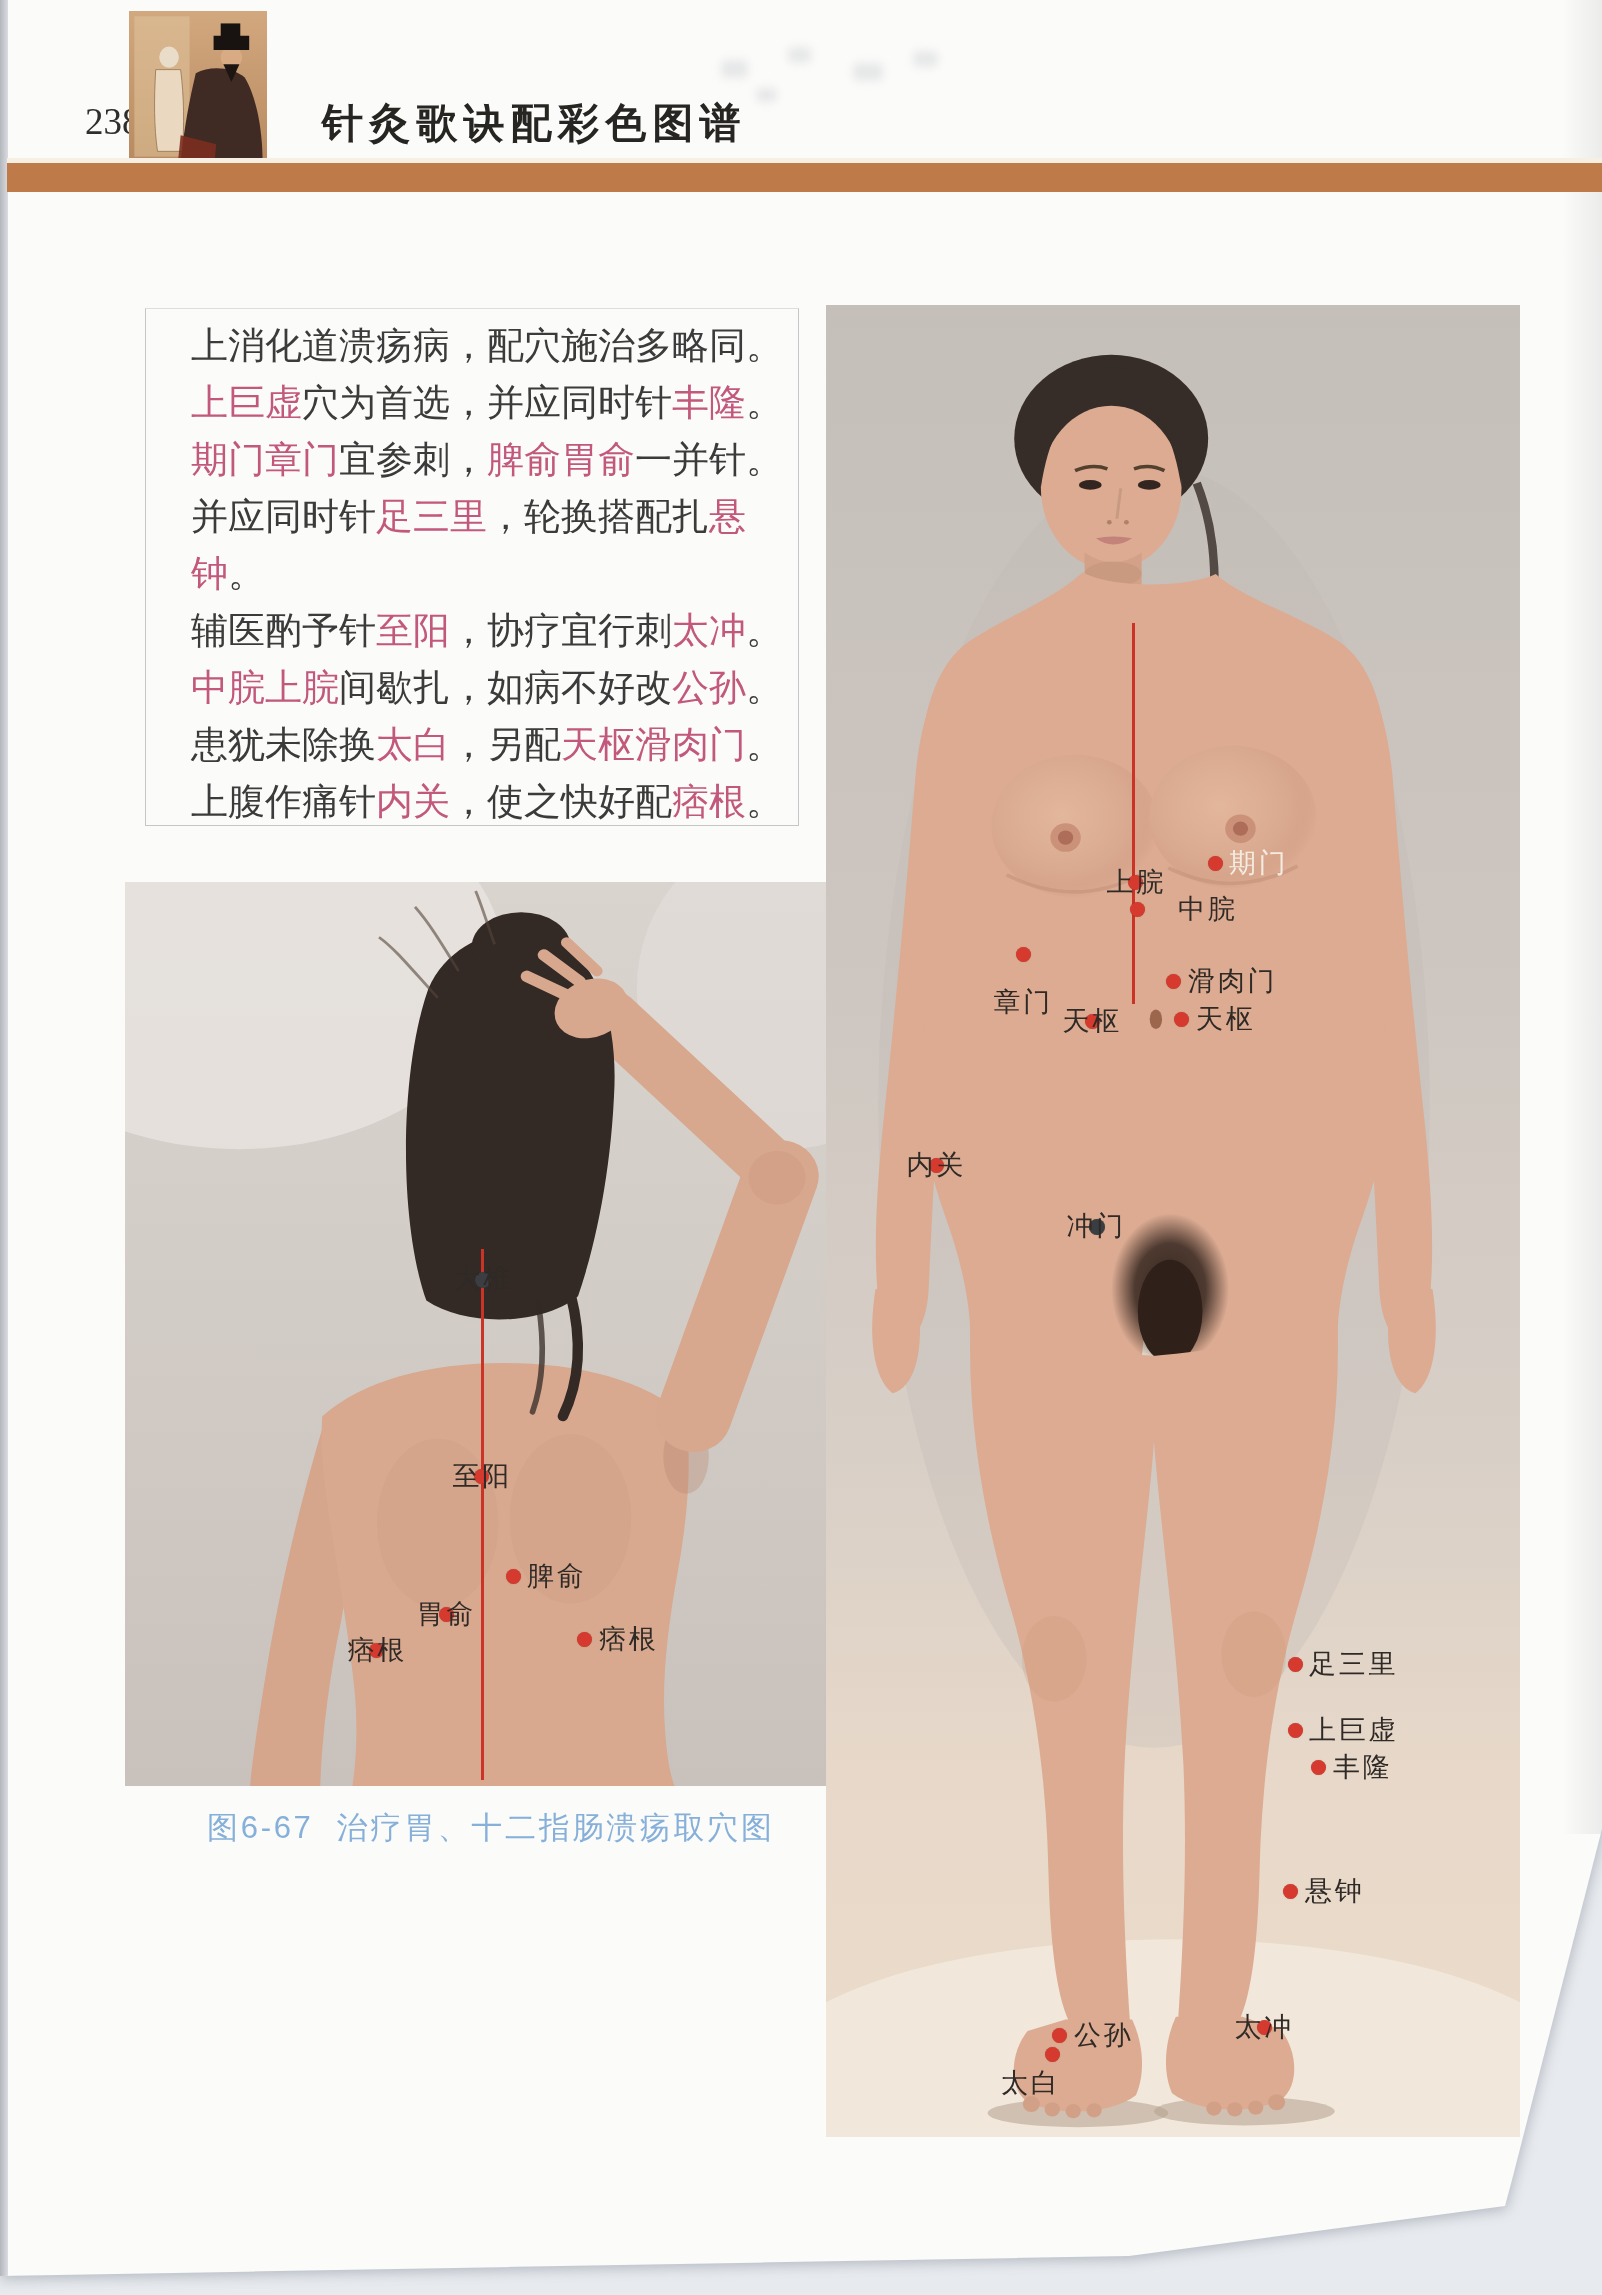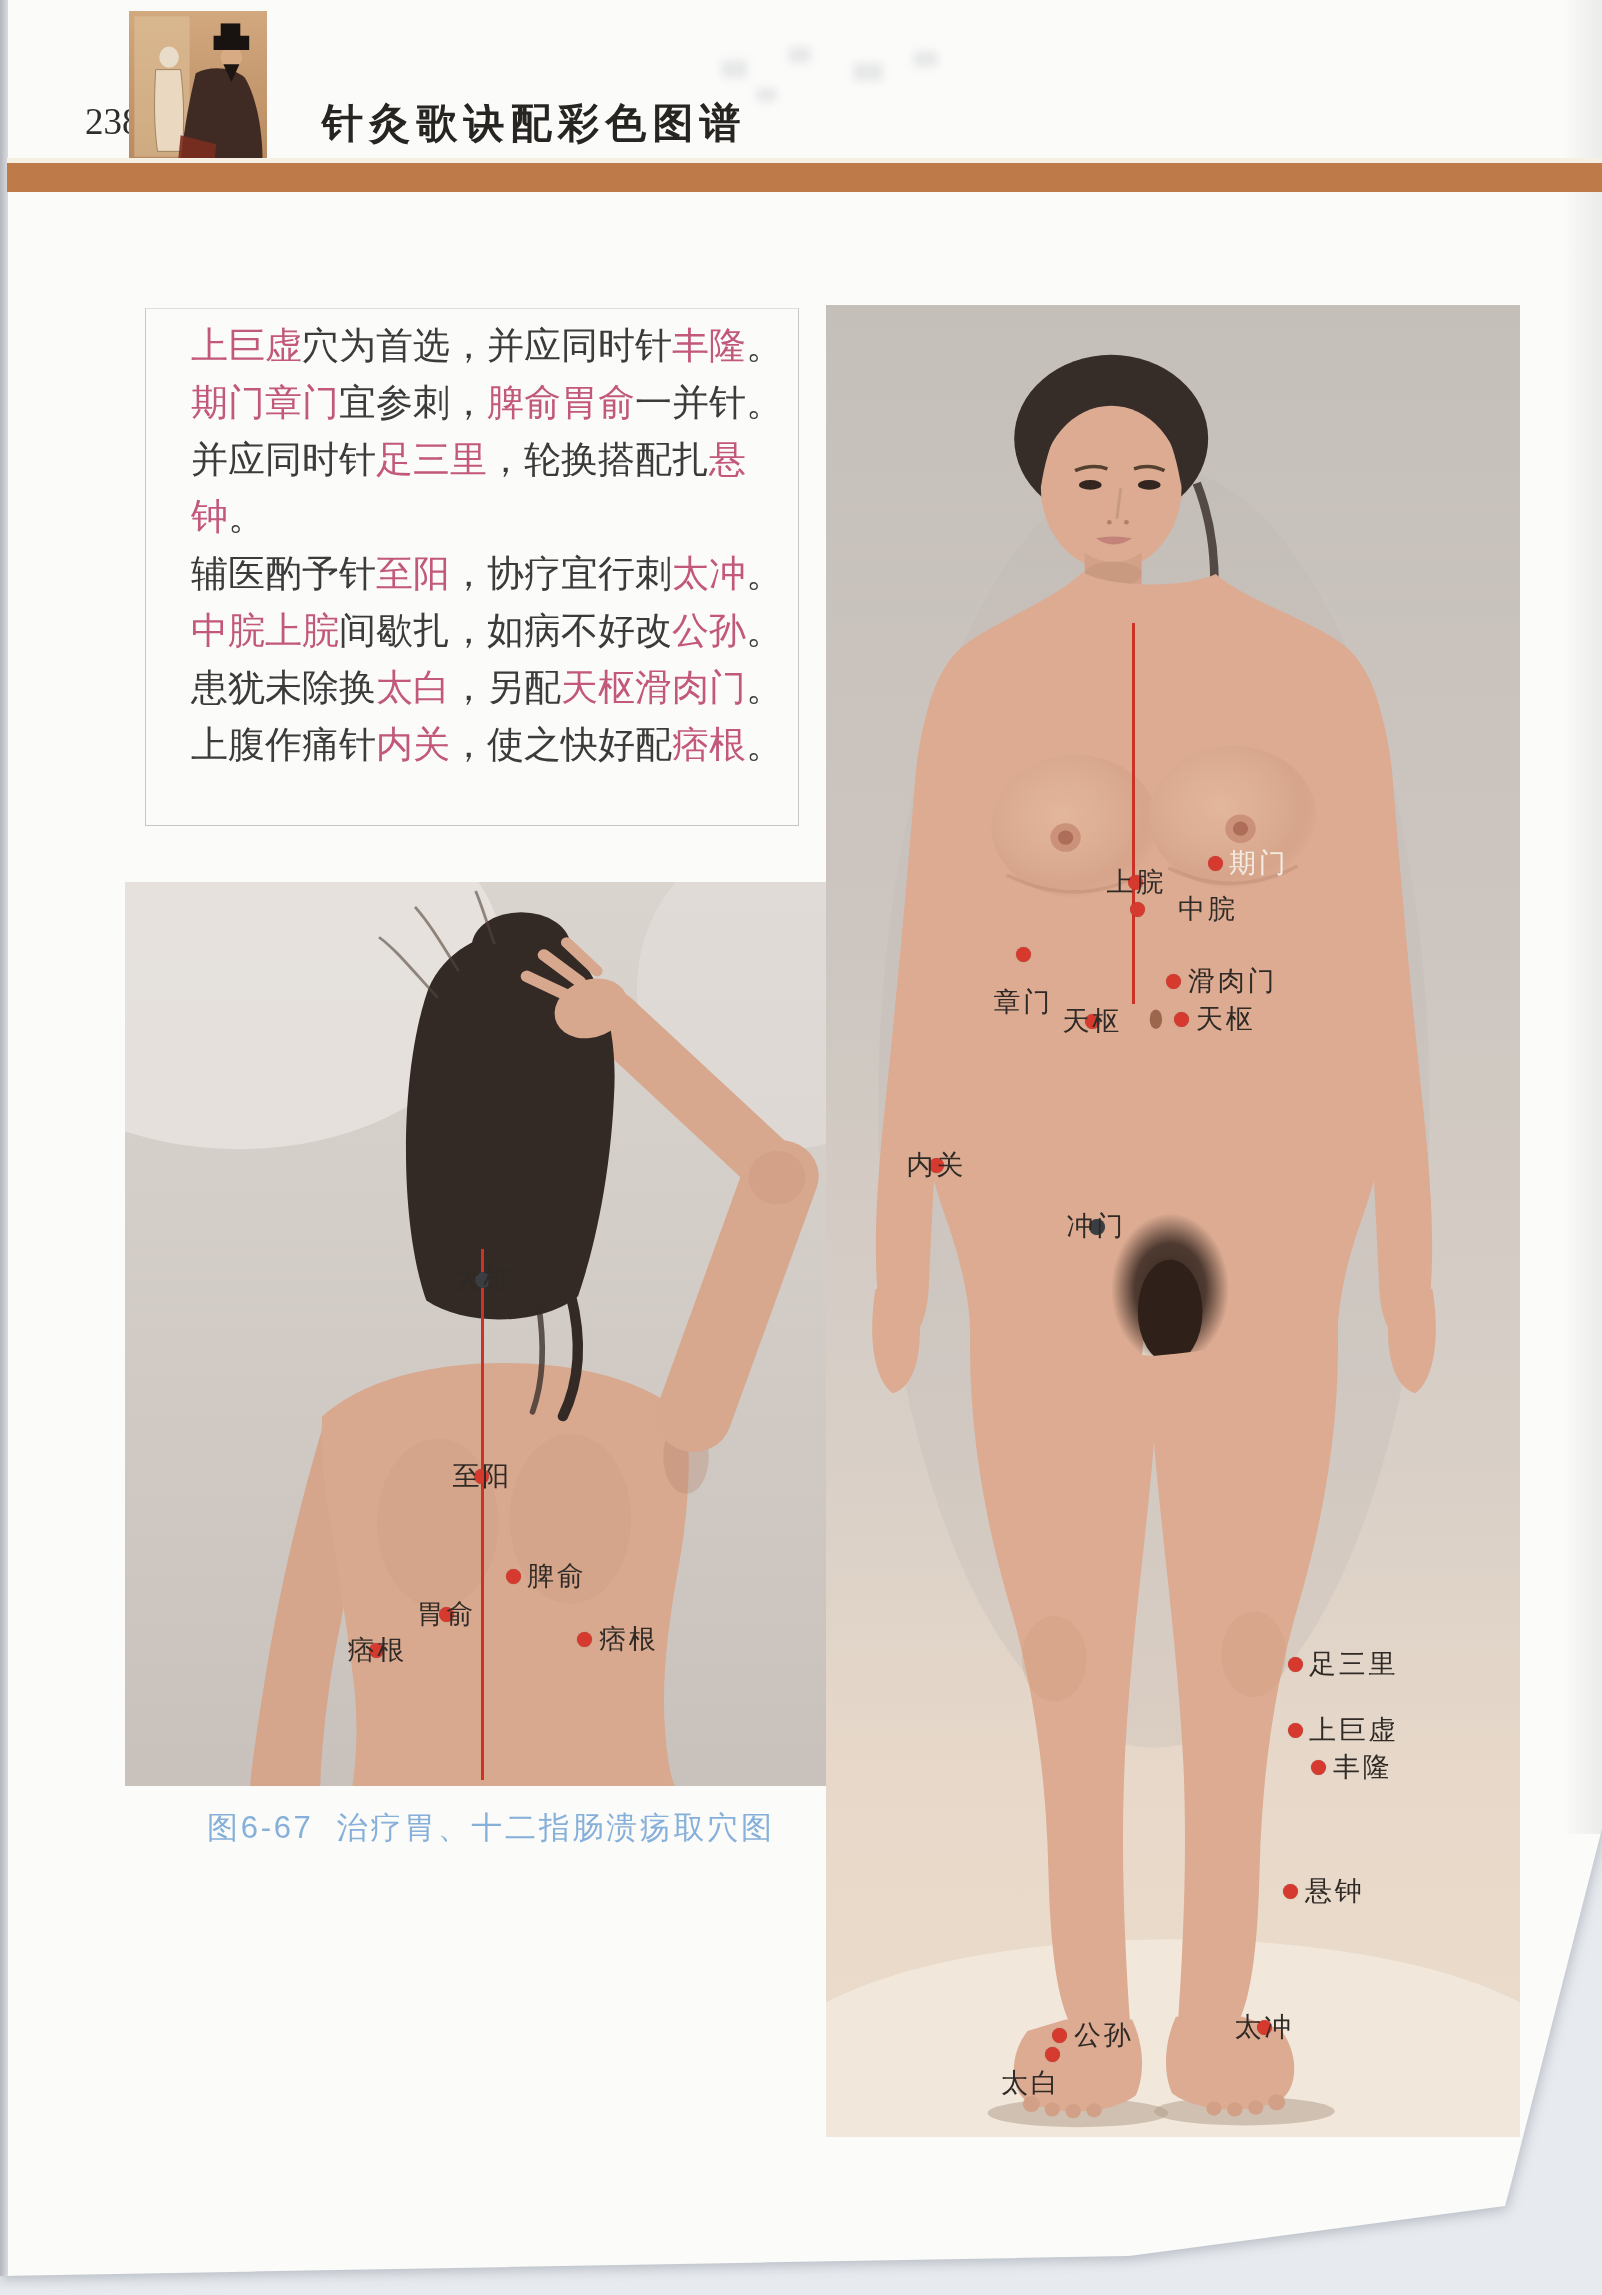--- a/index.html
+++ b/index.html
@@ -86,20 +86,21 @@
         <i style="left:150px;top:23px;width:30px;height:18px"></i>
         <i style="left:210px;top:10.7px;width:25px;height:16px"></i>
         <i style="left:53px;top:48px;width:21.4px;height:14.2px"></i>
       </div>
 
       <div class="bar-cream"></div>
       <div class="bar"></div>
 
       <div class="verse-box">
         <div class="verse-lines" id="verse-lines">
+            <div><span>上消化道溃疡病，配穴施治多略同。</span></div>
             <div><span class="hl">上巨虚</span><span>穴为首选，并应同时针</span><span class="hl">丰隆</span><span>。</span></div>
             <div><span class="hl">期门章门</span><span>宜参刺，</span><span class="hl">脾俞胃俞</span><span>一并针。</span></div>
             <div><span>并应同时针</span><span class="hl">足三里</span><span>，轮换搭配扎</span><span class="hl">悬钟</span><span>。</span></div>
             <div><span>辅医酌予针</span><span class="hl">至阳</span><span>，协疗宜行刺</span><span class="hl">太冲</span><span>。</span></div>
             <div><span class="hl">中脘上脘</span><span>间歇扎，如病不好改</span><span class="hl">公孙</span><span>。</span></div>
             <div><span>患犹未除换</span><span class="hl">太白</span><span>，另配</span><span class="hl">天枢滑肉门</span><span>。</span></div>
             <div><span>上腹作痛针</span><span class="hl">内关</span><span>，使之快好配</span><span class="hl">痞根</span><span>。</span></div>
           </div>
       </div>
 

